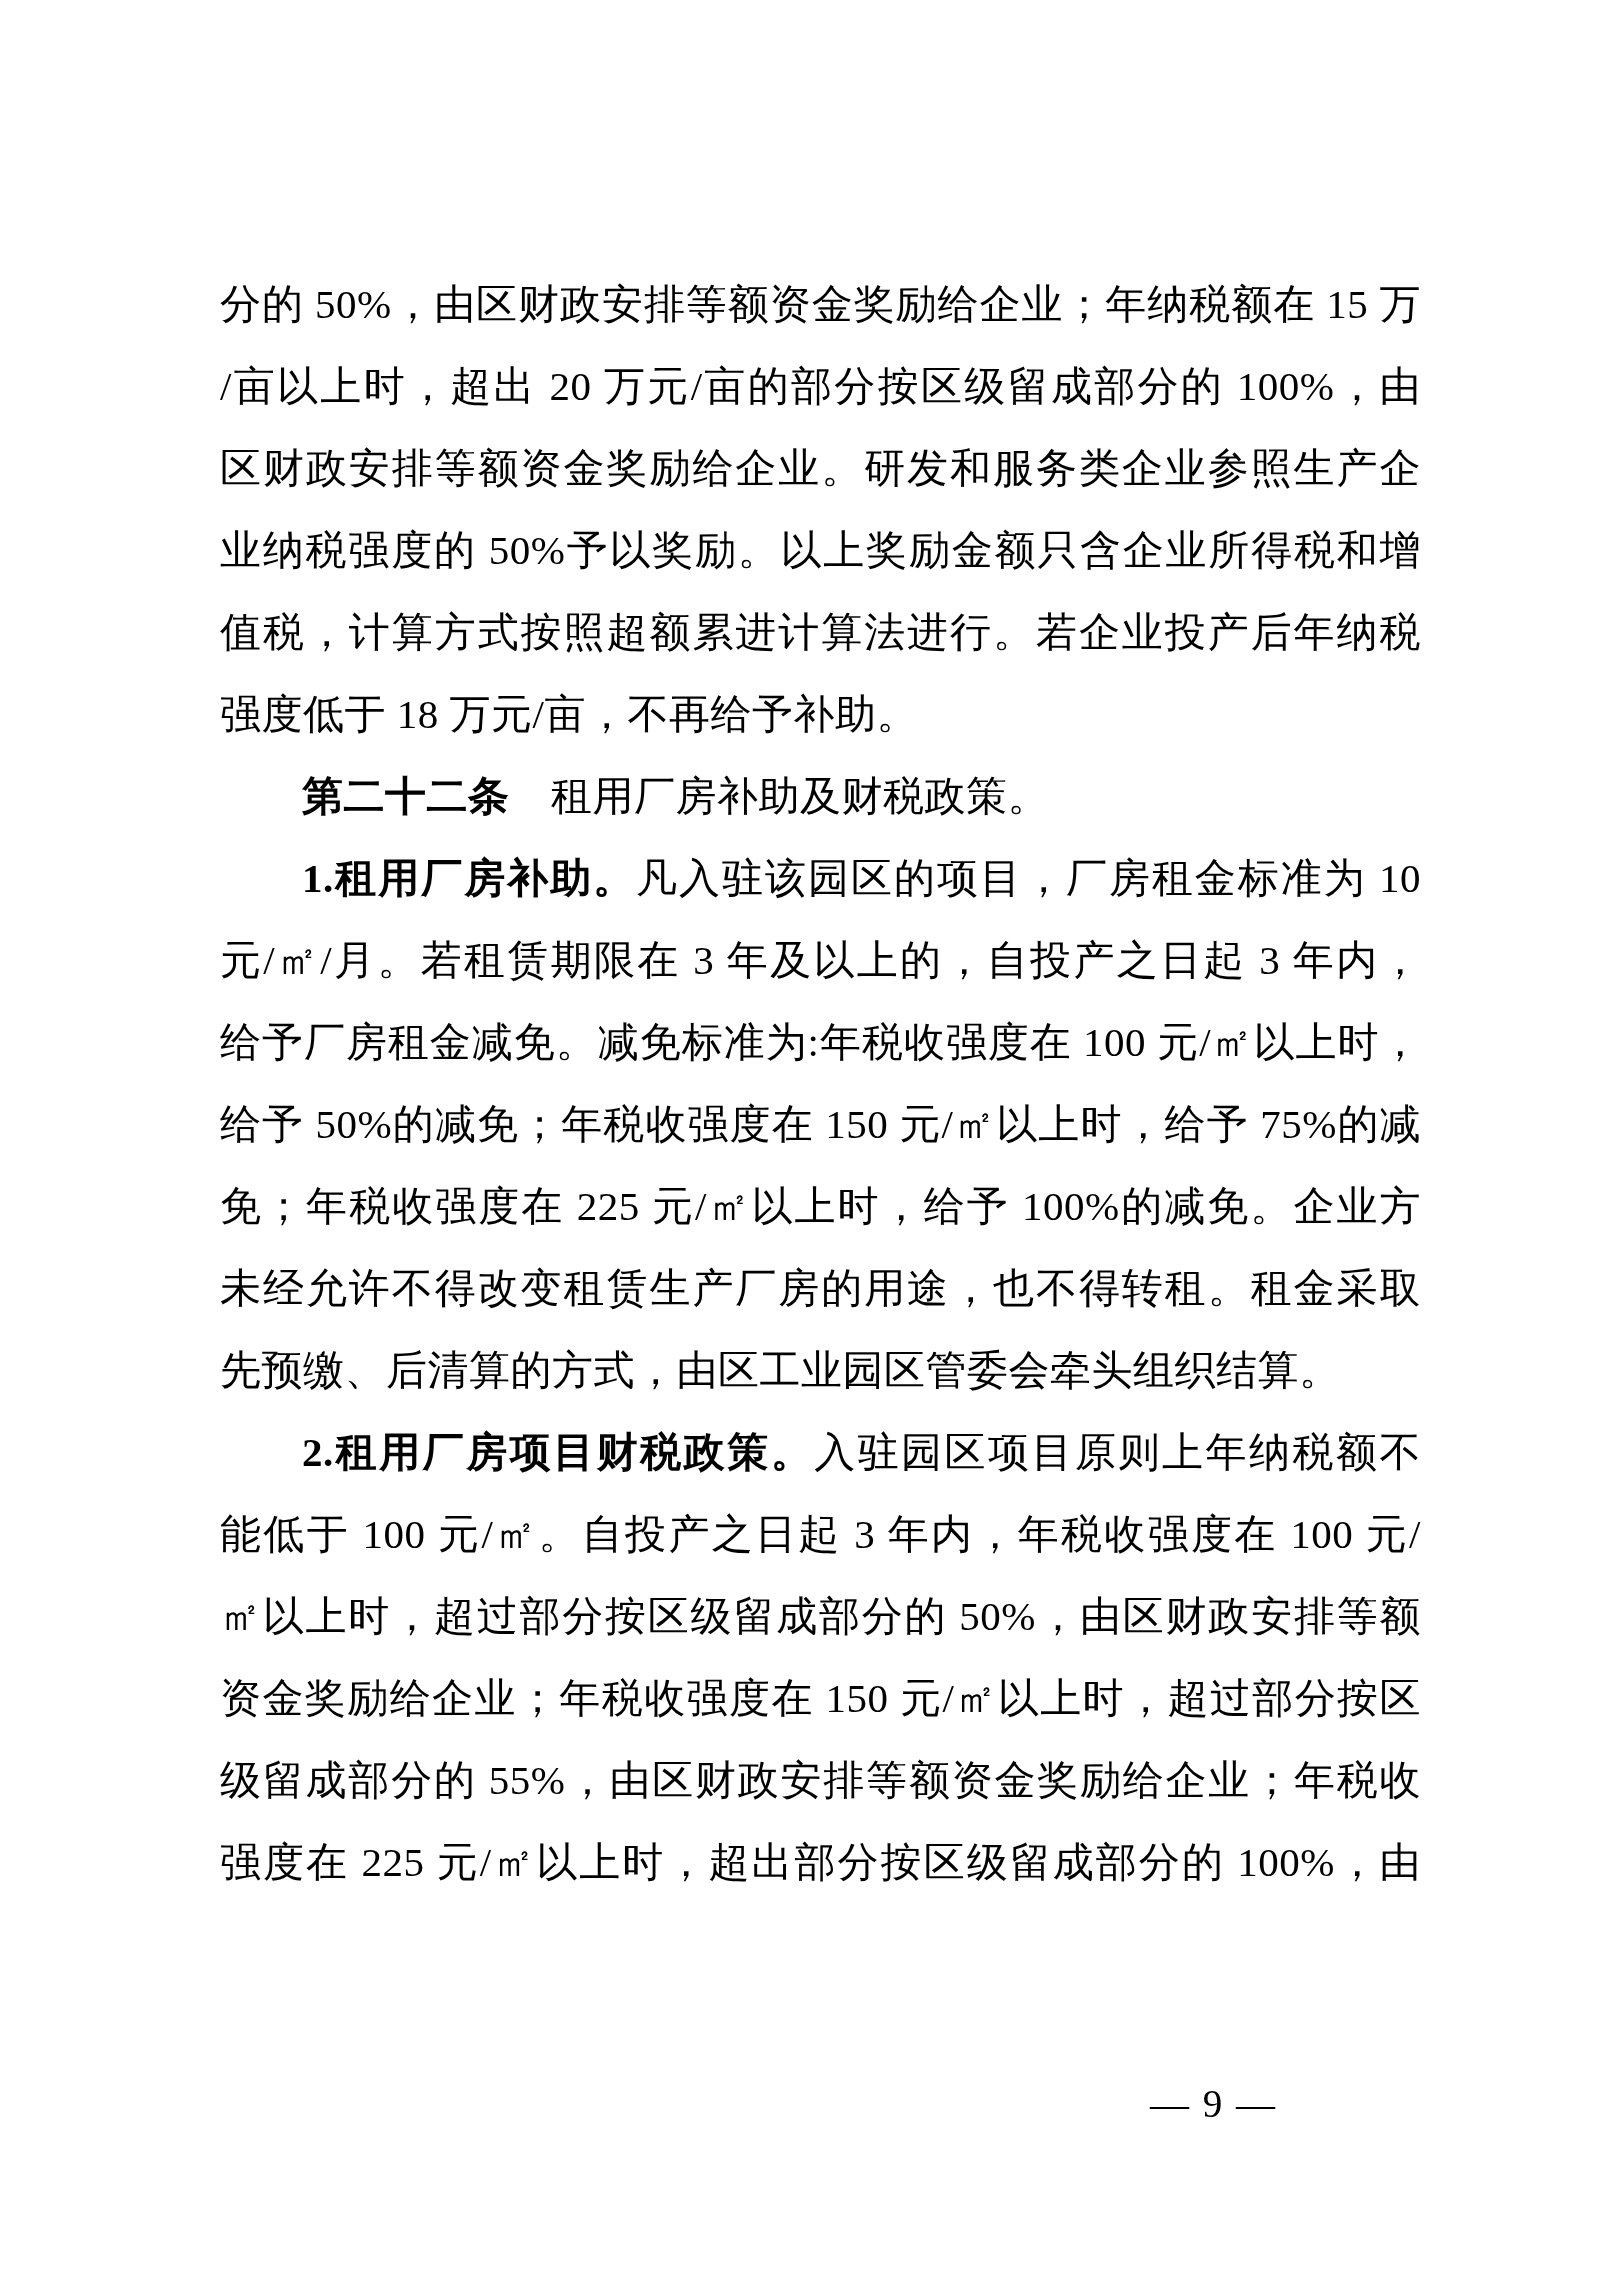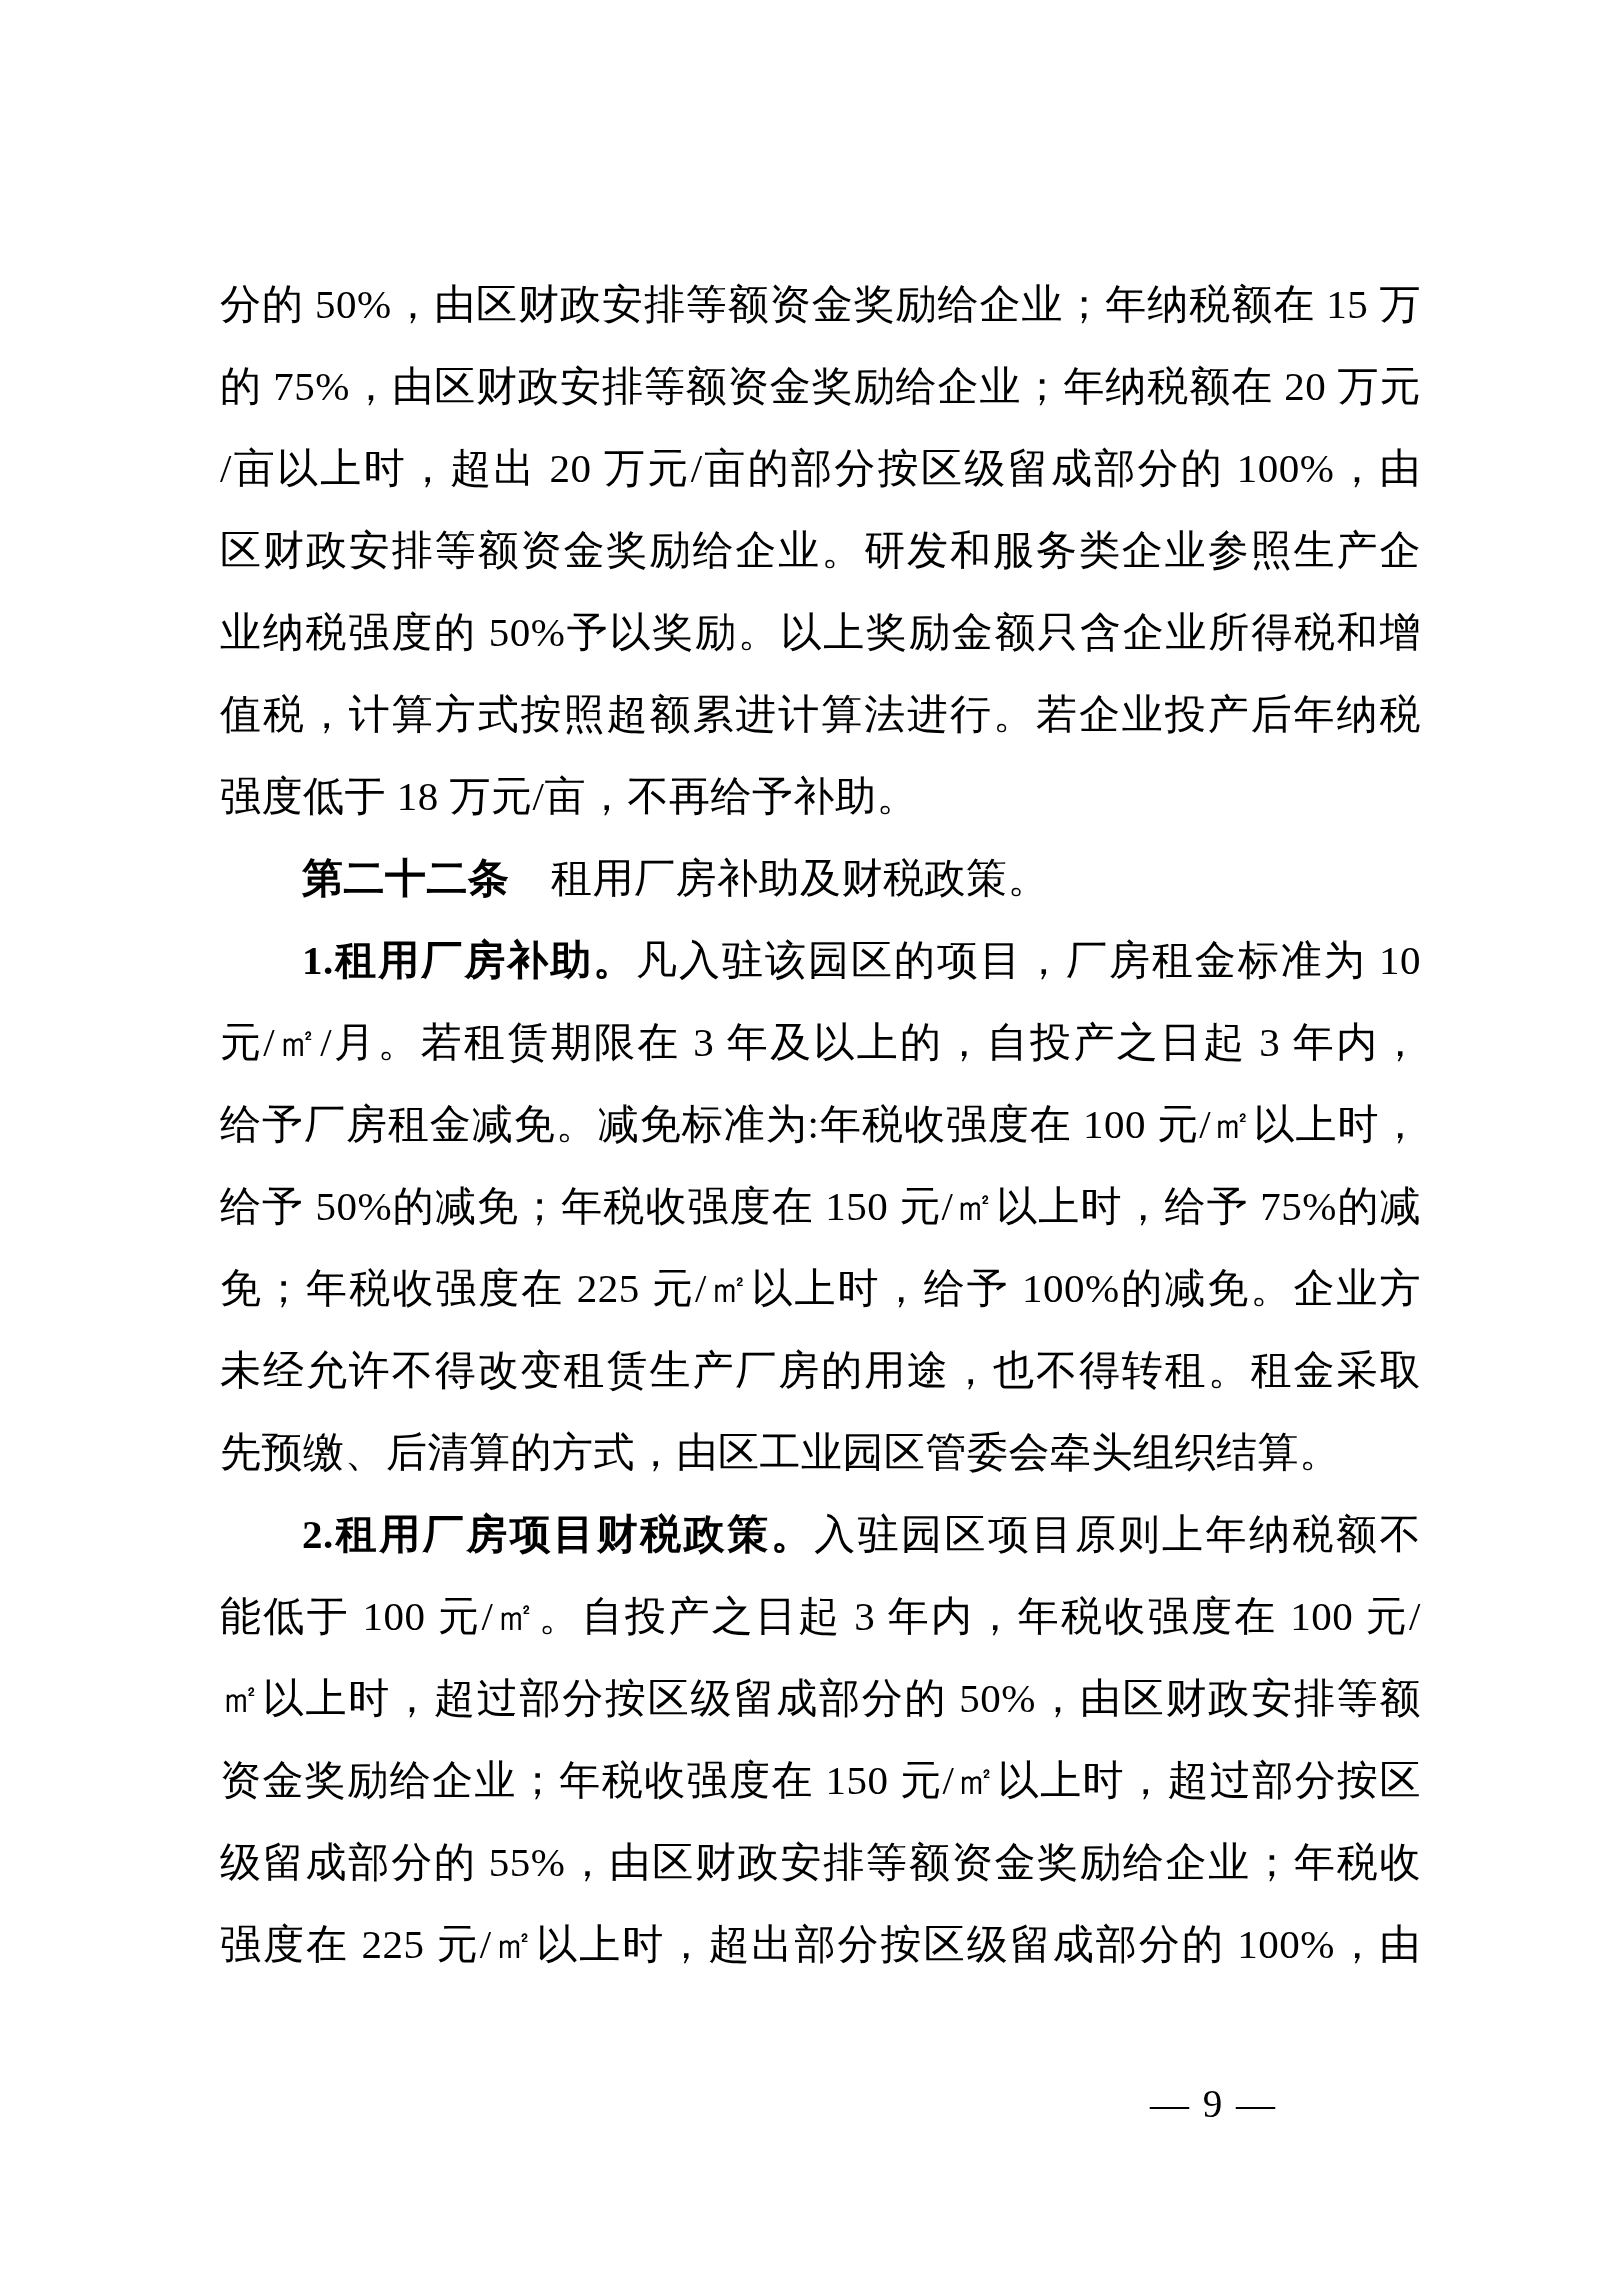--- a/index.html
+++ b/index.html
@@ -54,21 +54,20 @@
     line-height: 47px;
     letter-spacing: 2px;
   }
 </style>
 </head>
 <body>
 
 <div class="page">
   <div class="text-block">
       <div class="line just"><span>分的 50%，由区财政安排等额资金奖励给企业；年纳税额在 15 万</span></div>
-      <div class="line just"><span>的 75%，由区财政安排等额资金奖励给企业；年纳税额在 20 万元</span></div>
       <div class="line just"><span>/亩以上时，超出 20 万元/亩的部分按区级留成部分的 100%，由</span></div>
       <div class="line just"><span>区财政安排等额资金奖励给企业。研发和服务类企业参照生产企</span></div>
       <div class="line just"><span>业纳税强度的 50%予以奖励。以上奖励金额只含企业所得税和增</span></div>
       <div class="line just"><span>值税，计算方式按照超额累进计算法进行。若企业投产后年纳税</span></div>
       <div class="line"><span>强度低于 18 万元/亩，不再给予补助。</span></div>
       <div class="line indent2"><span class="bold">第二十二条</span><span>　租用厂房补助及财税政策。</span></div>
       <div class="line just indent2"><span class="bold">1.租用厂房补助。</span><span>凡入驻该园区的项目，厂房租金标准为 10</span></div>
       <div class="line just"><span>元/㎡/月。若租赁期限在 3 年及以上的，自投产之日起 3 年内，</span></div>
       <div class="line just"><span>给予厂房租金减免。减免标准为:年税收强度在 100 元/㎡以上时，</span></div>
       <div class="line just"><span>给予 50%的减免；年税收强度在 150 元/㎡以上时，给予 75%的减</span></div>

